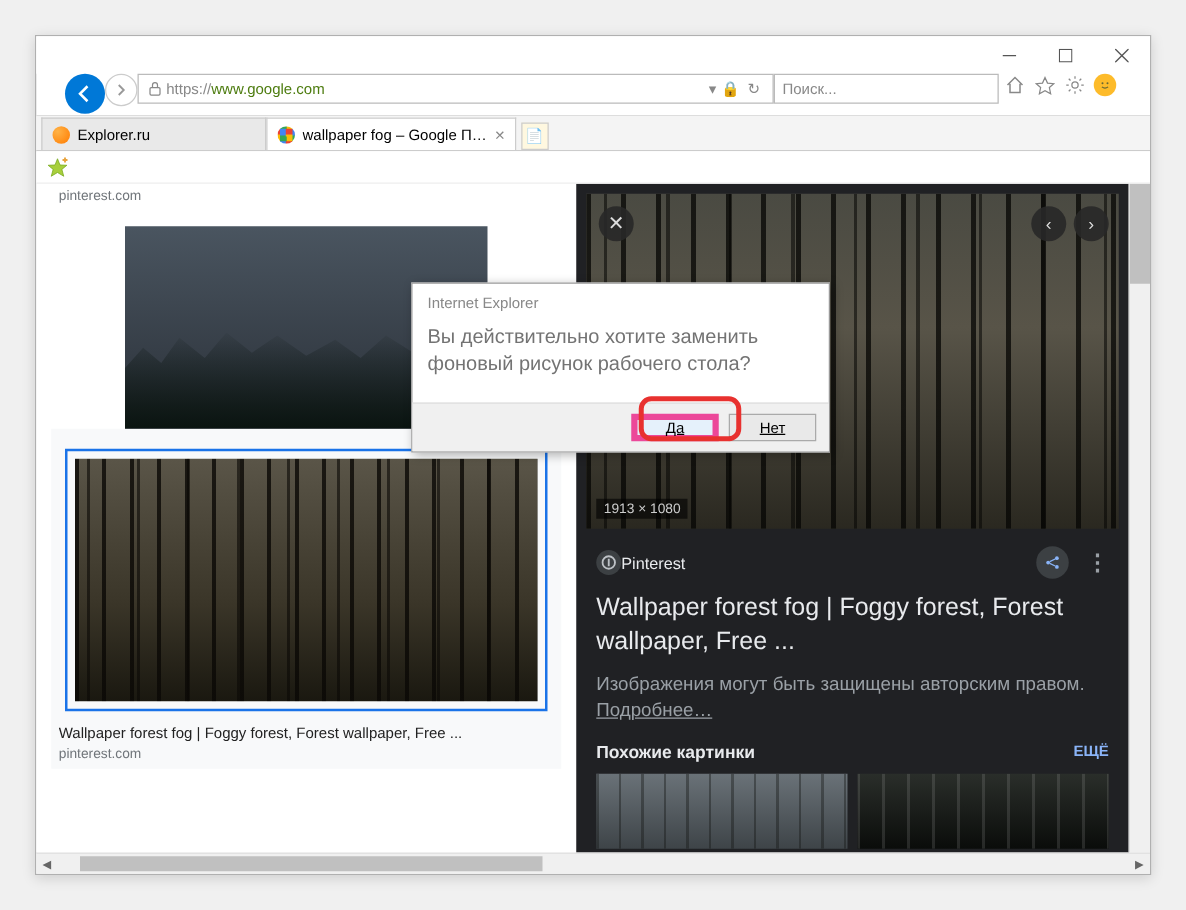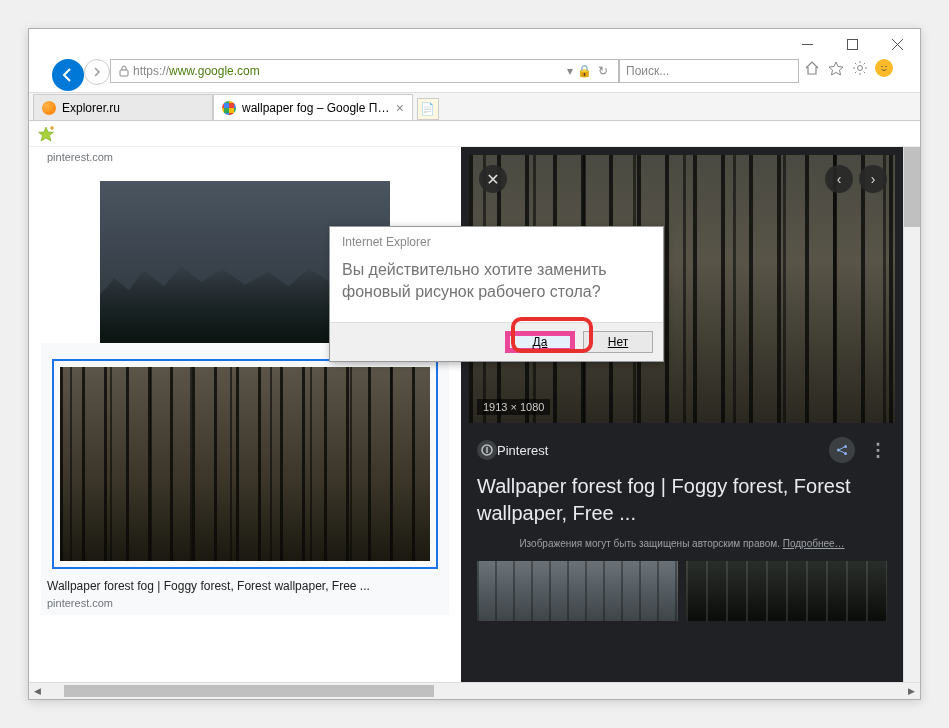--- a/index.html
+++ b/index.html
@@ -70,21 +70,21 @@
 .rp-dim { position:absolute; left: 8px; bottom: 8px; background: rgba(0,0,0,.6); color: #ccc; font-size: 11px; padding: 2px 6px; }
 
 .rp-body { padding: 14px 16px; color: #e8eaed; }
 .rp-srcrow { display: flex; align-items: center; justify-content: space-between; margin-bottom: 10px; }
 .rp-src { display: flex; align-items: center; gap: 0; font-size: 13px; }
 .rp-pin { width: 20px; height: 20px; border-radius: 50%; background: #3c4043; display:flex; align-items:center; justify-content:center; }
 .rp-actions { display: flex; gap: 14px; align-items: center; }
 .rp-share { width: 26px; height: 26px; border-radius: 50%; background: #3c4043; color: #8ab4f8; display:flex; align-items:center; justify-content:center; }
 .rp-more { color: #9aa0a6; font-size: 18px; font-weight: bold; }
 .rp-title { font-size: 20px; line-height: 1.35; margin-bottom: 10px; color: #e8eaed; }
-.rp-warn { font-size: 10px; color: #9aa0a6; line-height: 1.4; text-align: center; }
+.rp-warn { font-size: 15px; color: #9aa0a6; line-height: 1.4; }
 .rp-warn a { color: #9aa0a6; text-decoration: underline; }
 .rp-related-row { display: flex; justify-content: space-between; align-items: center; margin-top: 14px; }
 .rp-related { font-size: 14px; font-weight: 600; }
 .rp-more-link { font-size: 12px; color: #8ab4f8; font-weight: 600; }
 .rp-thumbs { display: flex; gap: 8px; margin-top: 10px; }
 .rp-thumb { flex:1; height: 60px; }
 .rp-thumb.misty { background: linear-gradient(#6a7278, #3e4448); position:relative; overflow:hidden; }
 .rp-thumb.misty::before { content:""; position:absolute; inset:0; background: repeating-linear-gradient(90deg, rgba(20,22,20,.4) 0 2px, transparent 2px 18px); }
 .rp-thumb.dark { background: linear-gradient(#2a2e2a, #0a0c0a); position:relative; overflow:hidden; }
 .rp-thumb.dark::before { content:""; position:absolute; inset:0; background: repeating-linear-gradient(90deg, rgba(200,200,200,.15) 0 2px, transparent 2px 20px); }
@@ -249,20 +249,24 @@
                   <line x1="4.8" y1="7.7" x2="9.2" y2="9.8" stroke="#8ab4f8"></line>
                 </svg>
               </span>
             <span class="rp-more">⋮</span>
           </div>
         </div>
         <div class="rp-title">Wallpaper forest fog | Foggy forest, Forest wallpaper, Free ...</div>
         <div class="rp-warn">
           <span>Изображения могут быть защищены авторским правом. </span><a>Подробнее…</a>
         </div>
+        <div class="rp-related-row">
+          <div class="rp-related">Похожие картинки</div>
+          <div class="rp-more-link">ЕЩЁ</div>
+        </div>
         <div class="rp-thumbs">
           <div class="rp-thumb misty"></div>
           <div class="rp-thumb dark"></div>
         </div>
       </div>
     </div>
 
     <div class="vscroll">
         <div class="vscroll-thumb"></div>
       </div>

